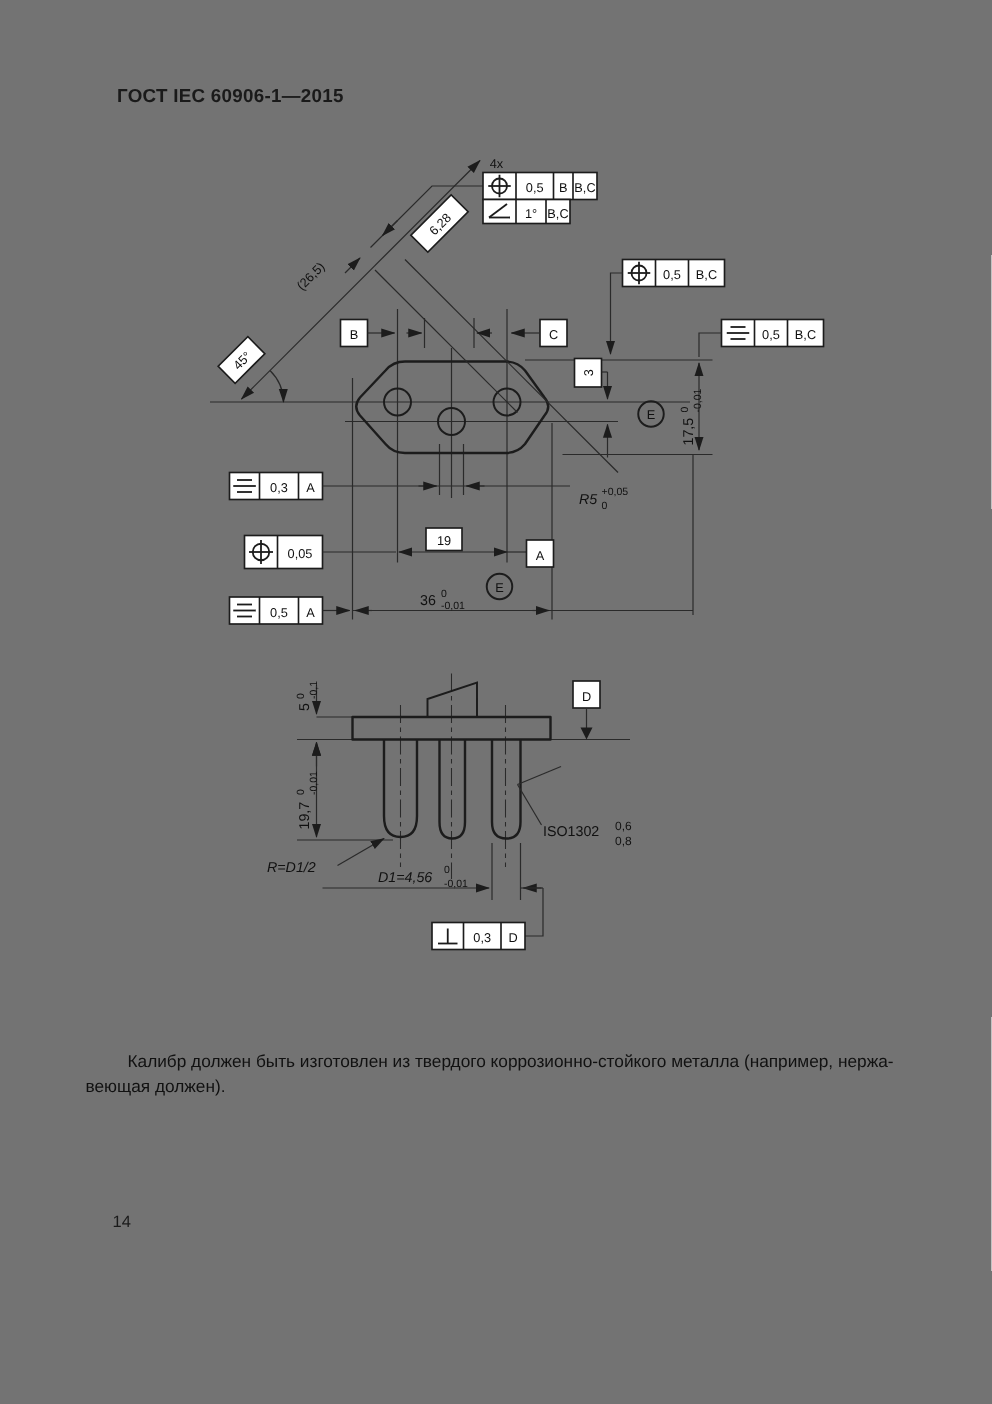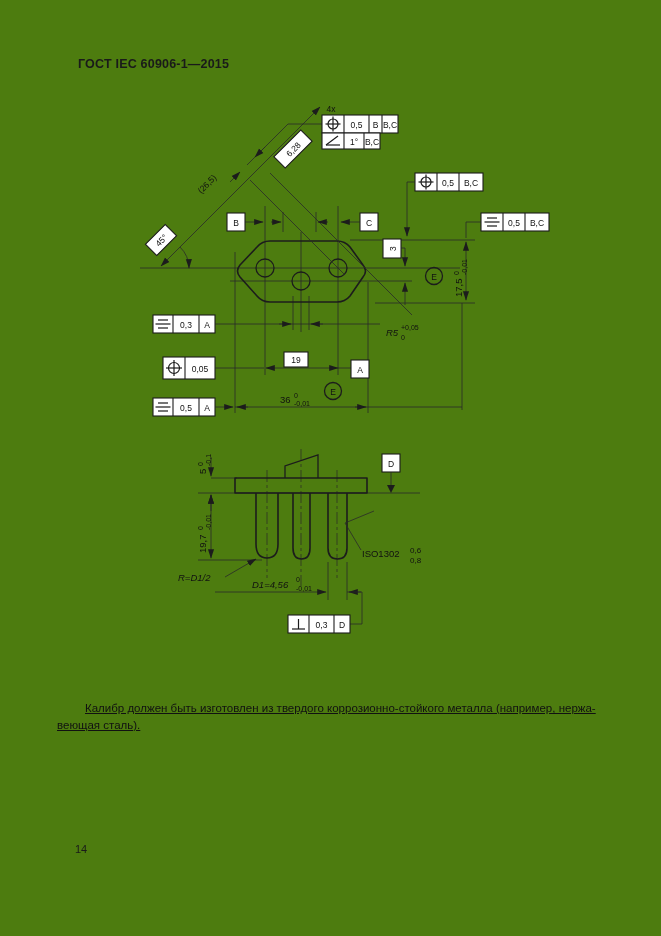--- a/index.html
+++ b/index.html
@@ -1,23 +1,23 @@
 <!DOCTYPE html>
 <html><head>
 <meta charset="utf-8">
 <style>
   html,body{margin:0;padding:0;background:#fff;}
-  #page{position:relative;width:661px;height:936px;background:#4d7c0f;overflow:hidden;
+  #page{position:relative;width:661px;height:936px;background:#737373;overflow:hidden;
         font-family:"Liberation Sans",sans-serif;color:#1a1a1a;}
   .hdr{position:absolute;left:78px;top:57px;font-size:12.5px;font-weight:bold;letter-spacing:.2px;}
   #draw{position:absolute;left:0;top:0;}
   .cap{position:absolute;left:0;right:0;top:651px;text-align:center;font-size:10px;line-height:13.5px;color:#222;}
-  .body-par{position:absolute;left:57px;width:549px;top:700px;font-size:11.5px;line-height:17px;color:#111;text-decoration:underline;}
+  .body-par{position:absolute;left:57px;width:549px;top:700px;font-size:11.5px;line-height:17px;color:#111;}
   .body-par .l1{text-indent:28px;}
-  .pgnum{position:absolute;left:75px;top:843px;font-size:11px;}
+  .pgnum{position:absolute;left:75px;top:809px;font-size:11px;}
   
   svg text{font-family:"Liberation Sans",sans-serif;fill:#111;}
   .t9{font-size:9.5px}.t85{font-size:8.5px}.t7{font-size:7px}.t8{font-size:8px}
   .mid{text-anchor:middle}.it{font-style:italic}
   .ol{stroke:#1c1c1c;stroke-width:1.6;fill:none;stroke-linejoin:round}
   .md{stroke:#1c1c1c;stroke-width:1.3;fill:none}
   .thin{stroke:#2a2a2a;stroke-width:.8;fill:none}
   .cl{stroke:#2a2a2a;stroke-width:.7;fill:none;stroke-dasharray:12 3 3 3}
   .fr{fill:#fff;stroke:#1c1c1c;stroke-width:1.1}
   .sep{stroke:#1c1c1c;stroke-width:1.1}
@@ -314,17 +314,17 @@
         </g>
         <text class="t85 mid" x="321.5" y="628">0,3</text>
         <text class="t85 mid" x="342" y="628">D</text>
       </g>
     </g>
   </svg>
 
 
   <div class="body-par">
     <div class="l1">Калибр должен быть изготовлен из твердого коррозионно-стойкого металла (например, нержа-</div>
-    <div>веющая сталь).</div>
+    <div>веющая должен).</div>
   </div>
 
   <div class="pgnum">14</div>
 </div>
 
 </body></html>

